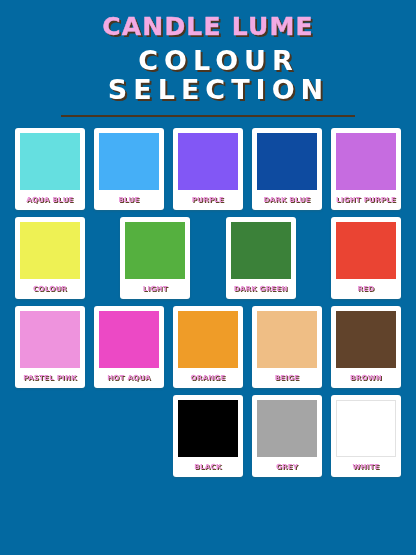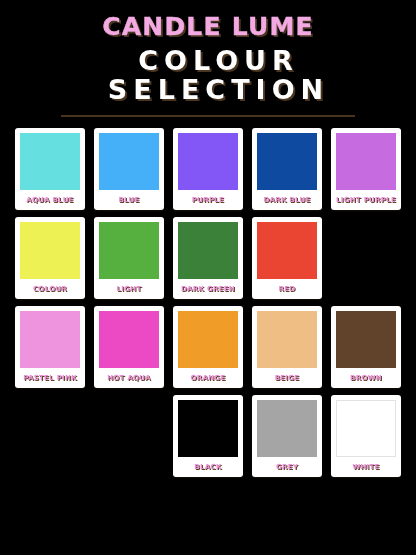--- a/index.html
+++ b/index.html
@@ -11,21 +11,21 @@
     height: 555px;
     background: #fbe280;
     font-family: "DejaVu Sans", sans-serif;
     overflow: hidden;
     position: relative;
   }
 
   .poster {
     width: 416px;
     height: 555px;
-    background: #000000;
+    background: #0369a1;
     box-sizing: border-box;
     position: relative;
   }
 
   
   .header {
     padding-top: 14px;
     text-align: center;
   }
 
@@ -63,21 +63,21 @@
 
   
   .swatch-grid {
     margin-top: 11px;
     padding: 0 15px;
     box-sizing: border-box;
   }
 
   .swatch-row {
     display: flex;
-    justify-content: flex-start;
+    justify-content: space-between;
     gap: 9px;
     margin-bottom: 7px;
   }
 
   .swatch-row.row-centered {
     justify-content: flex-end;
   }
 
   .swatch-card {
     width: 70px;

